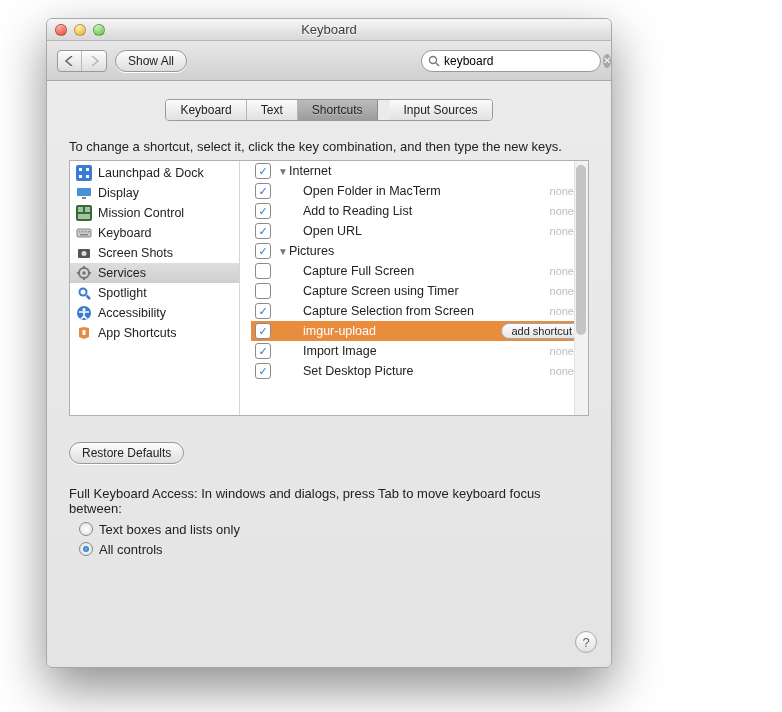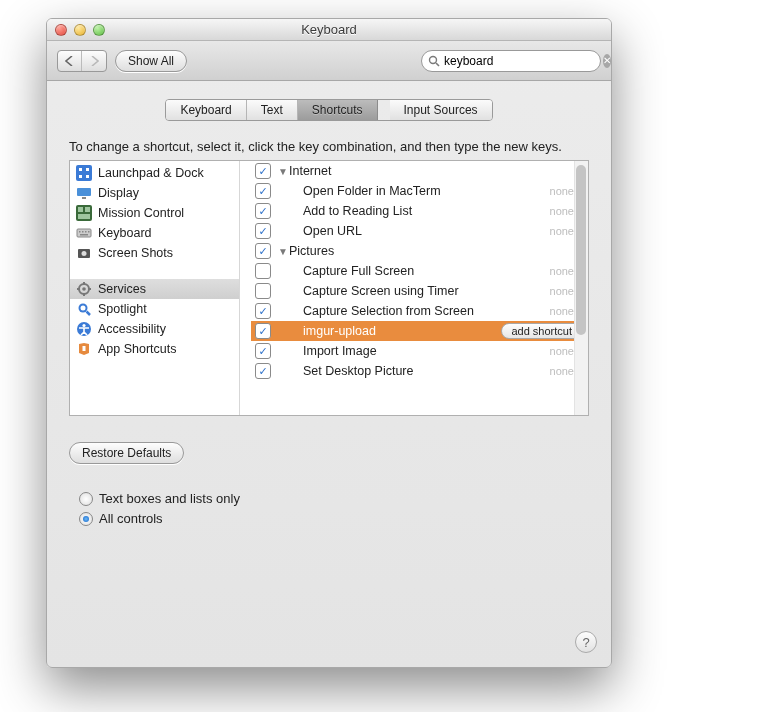--- a/index.html
+++ b/index.html
@@ -118,21 +118,21 @@
     border-right:1px solid #d7d7d7;
     overflow-y:auto;
     background:#fff;
     padding: 2px 0;
   }
   .src-item {
     display:flex;align-items:center;gap:6px;
     height:20px;padding:0 6px;
     font-size:12.5px;color:#222;
   }
-  .src-item.sel { background:linear-gradient(#dedede,#cfcfcf);margin-top:16px; }
+  .src-item.sel { background:linear-gradient(#dedede,#cfcfcf); }
   .src-icon { width:16px;height:16px; display:inline-flex;align-items:center;justify-content:center; border-radius:2px;}
   .detail {
     flex:1;
     overflow-y:auto;
     position:relative;
   }
   .row {
     display:flex;align-items:center;
     height: 20px;
     padding: 0 6px 0 4px;
@@ -154,21 +154,21 @@
     border-radius:9px;
     font-size:11px;
     padding: 0 9px;
     height:16px;
     display:inline-flex;align-items:center;
     color:#222;
   }
   .restore-row { display:flex; justify-content:flex-start; margin-top:26px;}
   .fka { margin-top:22px; font-size:13px; color:#222;}
   .radios { margin: 6px 0 0 0;}
-  .radio-row { display:flex;align-items:flex-end;gap:6px; height:20px; margin-left:10px; font-size:13px;}
+  .radio-row { display:flex;align-items:flex-start;gap:6px; height:20px; margin-left:10px; font-size:13px;}
   .radio { width:14px;height:14px;border-radius:50%;border:1px solid #888;background:radial-gradient(#fff,#ddd); display:inline-flex;align-items:center;justify-content:center;}
   .radio.on::after { content:""; width:6px;height:6px;border-radius:50%; background:radial-gradient(#6fb9f6,#0f63c9);}
   .hint { font-size:11px; color:#666; margin-top:8px;}
   .help {
     position:absolute;
     right:14px; bottom:14px;
     width:22px;height:22px;
     border-radius:50%;
     border:1px solid #aaa;
     background:linear-gradient(#fdfdfd,#e2e2e2);
@@ -418,20 +418,21 @@
       </div>
     </div>
 
     <div class="restore-row">
       <div class="btn">
         <span>Restore Defaults</span>
       </div>
     </div>
 
     <div class="fka">
+      <div>Full Keyboard Access: In windows and dialogs, press Tab to move keyboard focus between:</div>
       <div class="radios">
         <div class="radio-row">
           <span class="radio"></span>
           <span>Text boxes and lists only</span>
         </div>
         <div class="radio-row">
           <span class="radio on"></span>
           <span>All controls</span>
         </div>
       </div>

